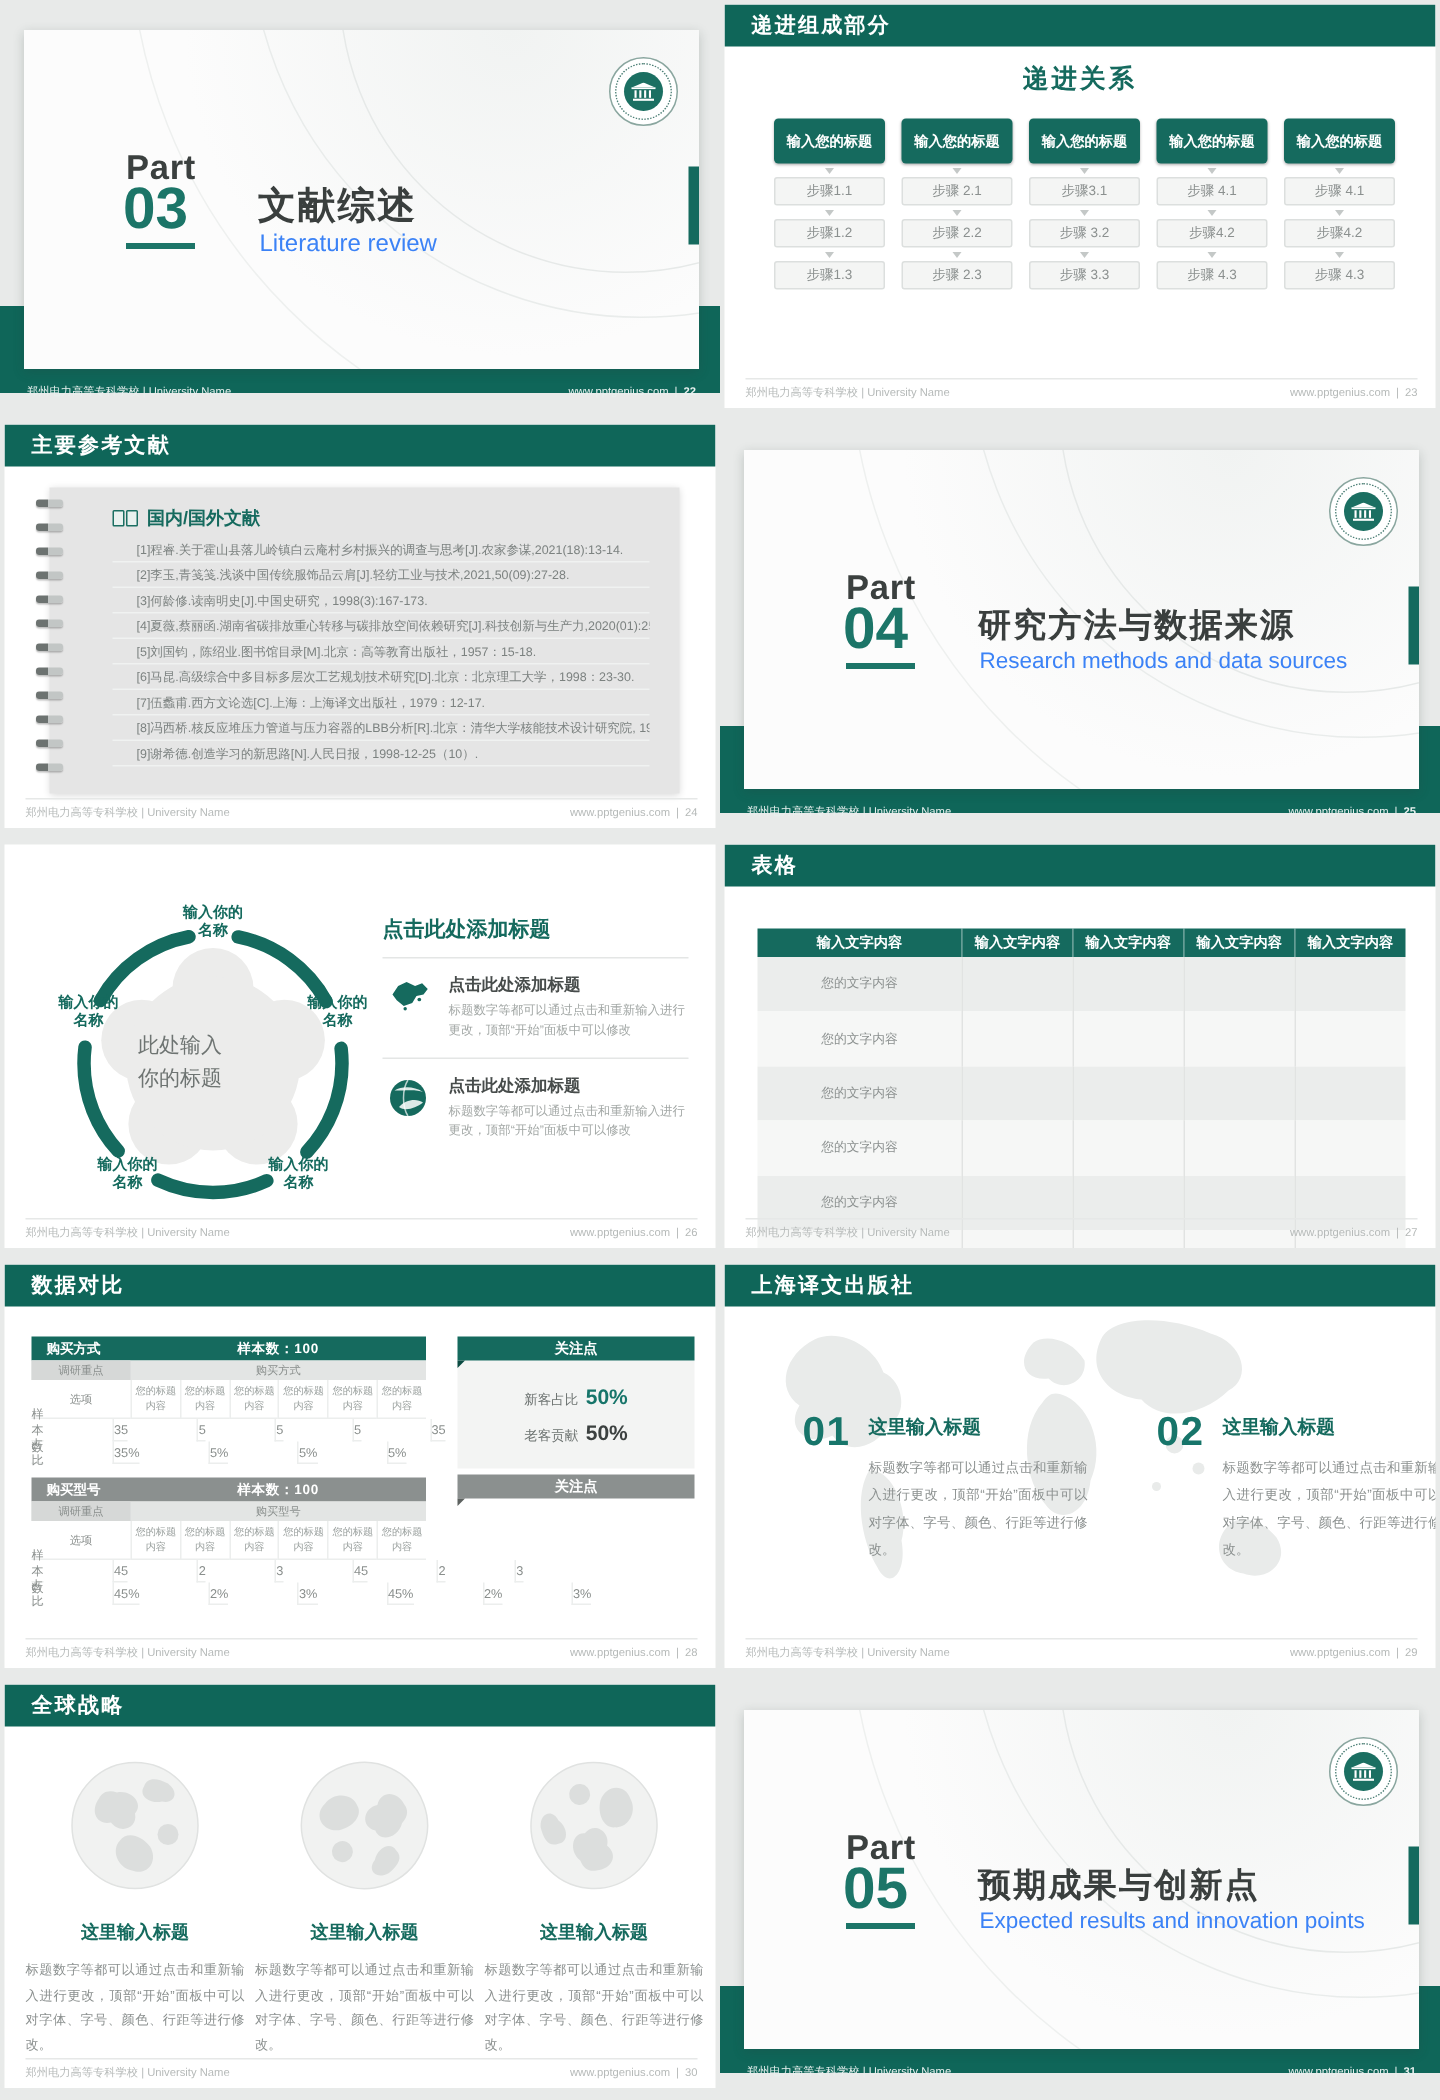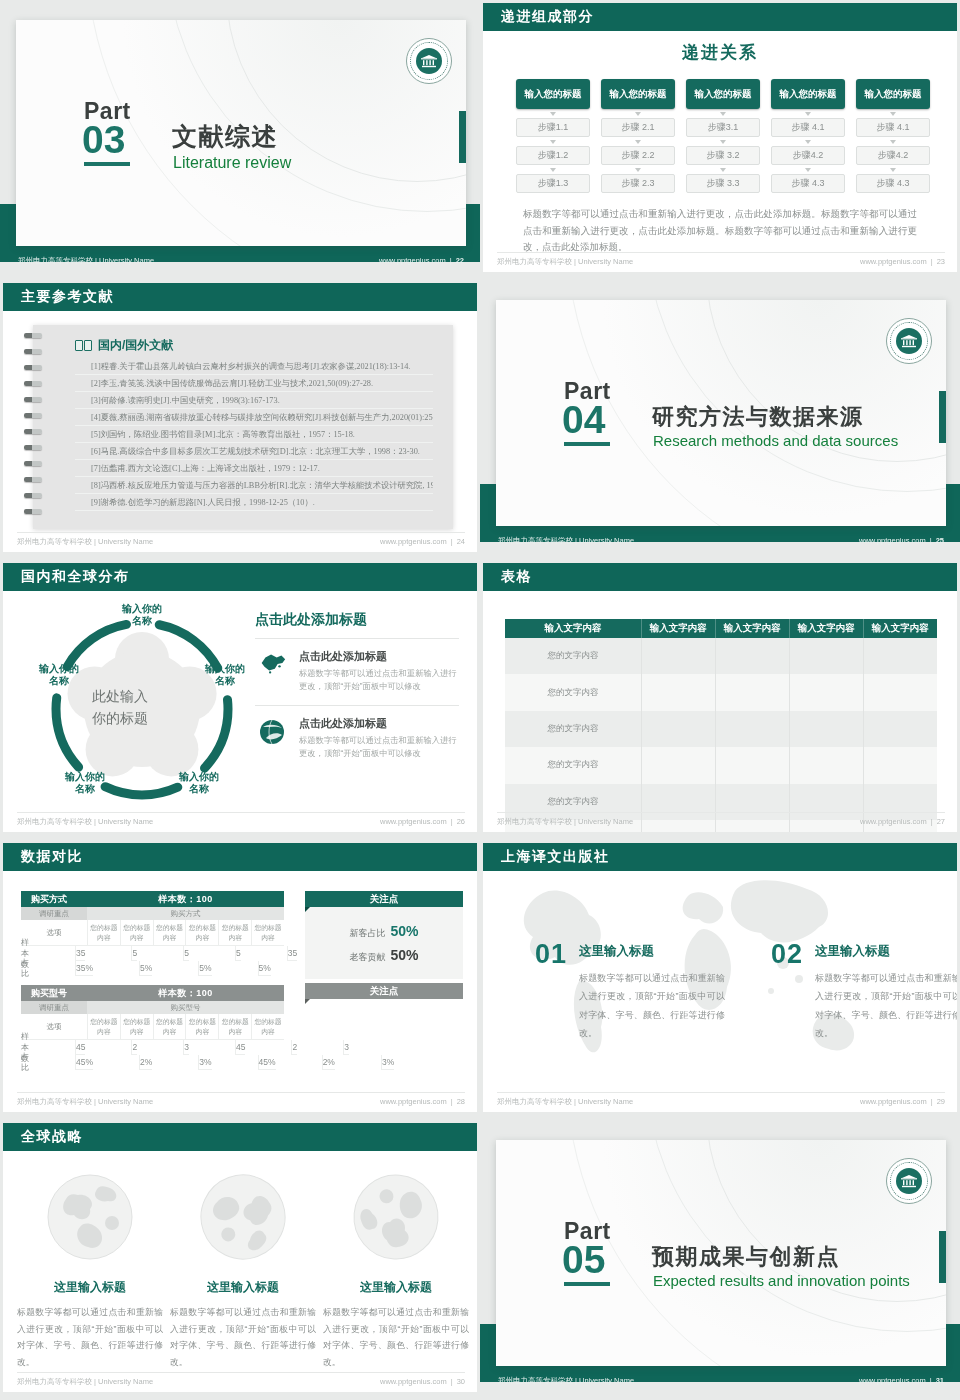--- a/index.html
+++ b/index.html
@@ -26,21 +26,21 @@
   .cover-card::before{content:'';position:absolute;inset:0;
               background:radial-gradient(circle at 72% 0%,#f1f3f2 0%,rgba(255,255,255,0) 55%);}
   .arc{position:absolute;border-radius:50%;}
   .a1{width:520px;height:520px;left:150px;top:-330px;border:1px solid #e9eceb;}
   .a2{width:720px;height:720px;left:70px;top:-430px;border:1px solid #eef0ef;}
   .a3{width:380px;height:380px;left:210px;top:-220px;border:1px solid #e6e9e8;}
   .part-label{position:absolute;left:68px;top:78px;font-size:23px;font-weight:bold;color:#3b403f;letter-spacing:.5px;}
   .part-num{position:absolute;left:66px;top:100px;font-size:39px;font-weight:bold;color:#1c7568;line-height:1;}
   .part-rule{position:absolute;left:68px;top:142px;width:46px;height:4px;background:#1c7568;}
   .cov-title{position:absolute;left:156px;top:100px;font-size:25px;font-weight:bold;color:#3a3f3e;letter-spacing:1.5px;}
-  .cov-sub{position:absolute;left:157px;top:134px;font-size:16px;color:#15803d;}
+  .cov-sub{position:absolute;left:157px;top:134px;font-size:16px;color:#3b82f6;}
   .cover-card.long .cov-title{font-size:22px;top:102px;}
   .cover-card.long .cov-sub{font-size:15px;top:132px;}
   .side-tab{position:absolute;right:0;top:91px;width:7px;height:52px;background:#156a5e;}
   .cover-foot{position:absolute;left:18px;right:16px;bottom:14px;display:flex;justify-content:space-between;
               font-size:7.5px;color:#e8f1ef;z-index:3;}
   .cover-foot .pg{font-weight:bold;}
   .seal{position:absolute;left:390px;top:18px;width:44px;height:44px;border-radius:50%;background:#fff;
         border:1px solid #8aa69f;}
   .seal::before{content:'';position:absolute;inset:3px;border:1px dotted #4e8077;border-radius:50%;}
   .seal-core{position:absolute;inset:9px;background:#1b6f62;border-radius:50%;
@@ -65,21 +65,21 @@
             box-shadow:0 1px 5px rgba(0,0,0,.16);}
   .rings{position:absolute;left:-9px;top:8px;display:flex;flex-direction:column;gap:11px;}
   .ring{width:18px;height:5px;border-radius:2px;background:linear-gradient(90deg,#6d7371 0 8px,#c2c6c5 8px);
         box-shadow:0 1px 1px rgba(0,0,0,.25);}
   .ref-head{position:absolute;left:42px;top:12px;display:flex;align-items:center;gap:6px;
             font-size:12px;font-weight:bold;color:#156a5e;}
   .book-icon{display:flex;gap:1px;}
   .book-icon i{width:6px;height:9px;border:1px solid #1b6f62;border-radius:1px;background:#e9f1ef;}
   .ref-list{position:absolute;left:42px;right:20px;top:33px;}
   .ref-item{font-size:8.3px;color:#7c8280;line-height:9px;padding:4px 16px 3px;border-bottom:1px solid #f0f2f1;
-            white-space:nowrap;overflow:hidden;font-family:Liberation Serif, serif;}
+            white-space:nowrap;overflow:hidden;}
 
   
   .flower{position:absolute;left:24px;top:40px;width:230px;height:216px;}
   .f-label{position:absolute;width:64px;text-align:center;font-size:10px;font-weight:bold;color:#156a5e;line-height:12px;}
   .fl-t{left:83px;top:0;} .fl-l{left:0;top:60px;} .fl-r{left:166px;top:60px;}
   .fl-bl{left:26px;top:168px;} .fl-br{left:140px;top:168px;}
   .f-center{position:absolute;left:65px;top:82px;width:100px;text-align:left;font-size:14px;color:#6e7472;line-height:22px;}
   .d-right{position:absolute;left:252px;right:18px;top:48px;}
   .d-title{font-size:14px;font-weight:bold;color:#156a5e;margin-bottom:8px;}
   .d-body{font-size:9.5px;color:#8b908f;line-height:1.9;text-align:justify;}
@@ -272,21 +272,20 @@
           <div class="p-caret">
               <i></i>
             </div>
           <div class="p-step">步骤4.2</div>
           <div class="p-caret">
               <i></i>
             </div>
           <div class="p-step">步骤 4.3</div>
         </div>
       </div>
-      <div class="p-body">标题数字等都可以通过点击和重新输入进行更改，点击此处添加标题。标题数字等都可以通过点击和重新输入进行更改，点击此处添加标题。标题数字等都可以通过点击和重新输入进行更改，点击此处添加标题。</div>
       <div class="foot">
         <span>郑州电力高等专科学校 | University Name</span>
         <span class="fr">
             <span>www.pptgenius.com</span>
             <span>|</span>
             <span>23</span>
           </span>
       </div>
     </div>
   </div>
@@ -372,23 +371,20 @@
       <span class="fr">
           <span>www.pptgenius.com</span>
           <span>|</span>
           <span class="pg">25</span>
         </span>
     </div>
   </div>
 
   <div class="cell">
     <div class="slide">
-      <div class="bar">
-          <span>国内和全球分布</span>
-        </div>
       <div class="flower">
         <svg width="230" height="216" viewBox="0 0 230 216">
           <circle cx="115" cy="106" r="86" fill="none" stroke="#156a5e" stroke-width="9" stroke-dasharray="75 33" stroke-dashoffset="10" stroke-linecap="round"></circle>
           <circle cx="115" cy="56" r="27" fill="#ececeb"></circle>
           <circle cx="162.6" cy="90.5" r="27" fill="#ececeb"></circle>
           <circle cx="144.4" cy="146.4" r="27" fill="#ececeb"></circle>
           <circle cx="85.6" cy="146.4" r="27" fill="#ececeb"></circle>
           <circle cx="67.5" cy="90.5" r="27" fill="#ececeb"></circle>
           <circle cx="115" cy="106" r="58" fill="#ececeb"></circle>
         </svg>

